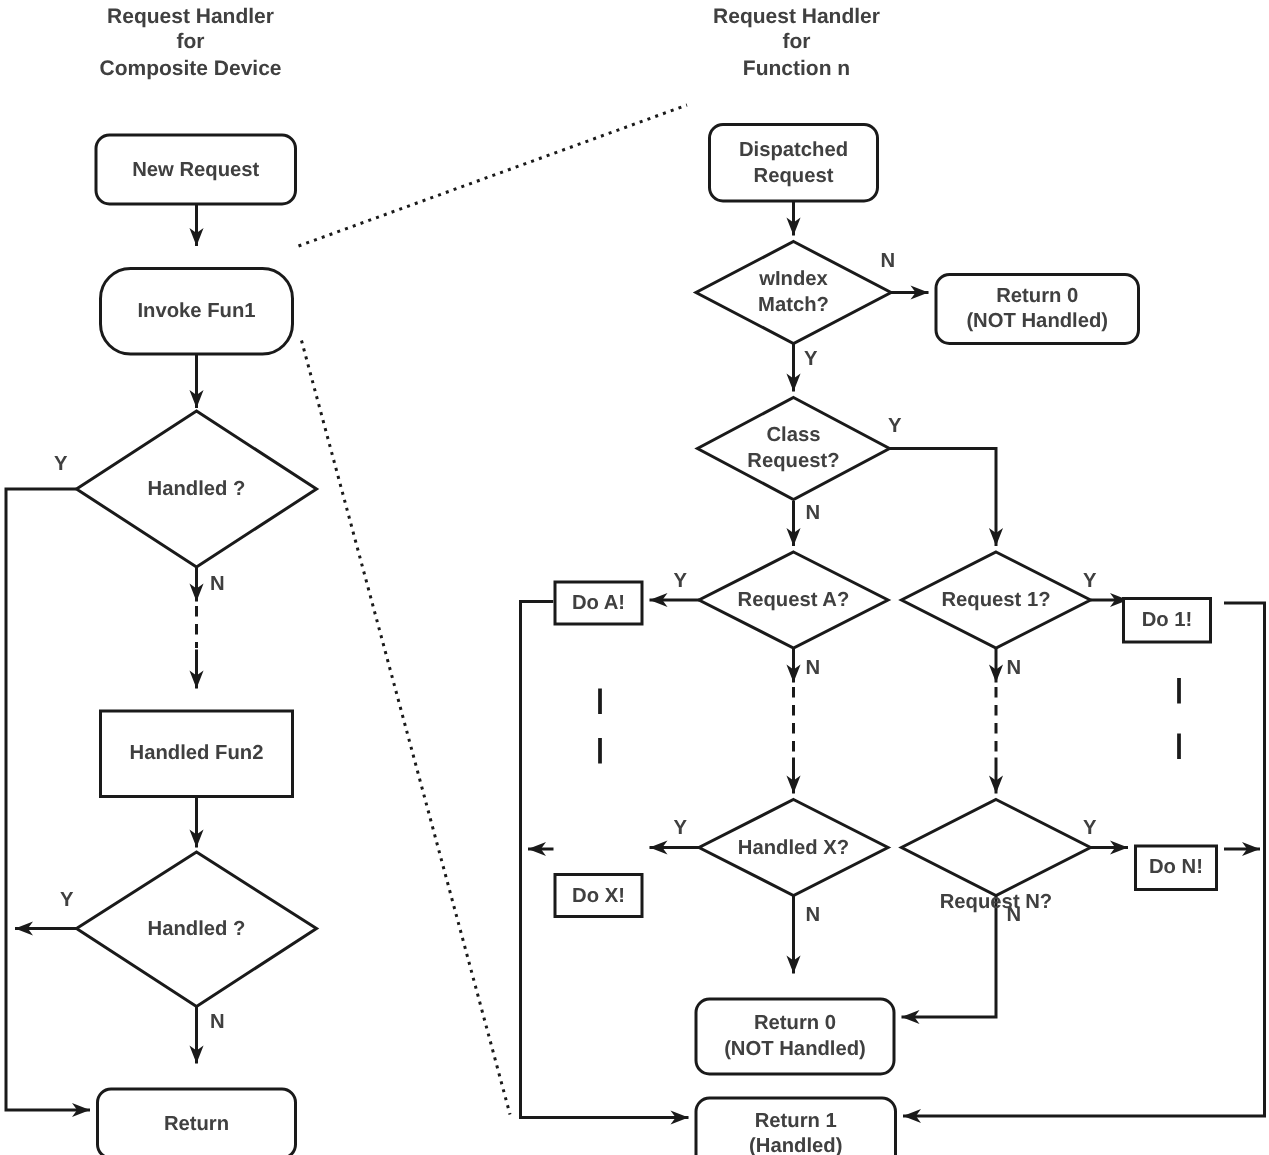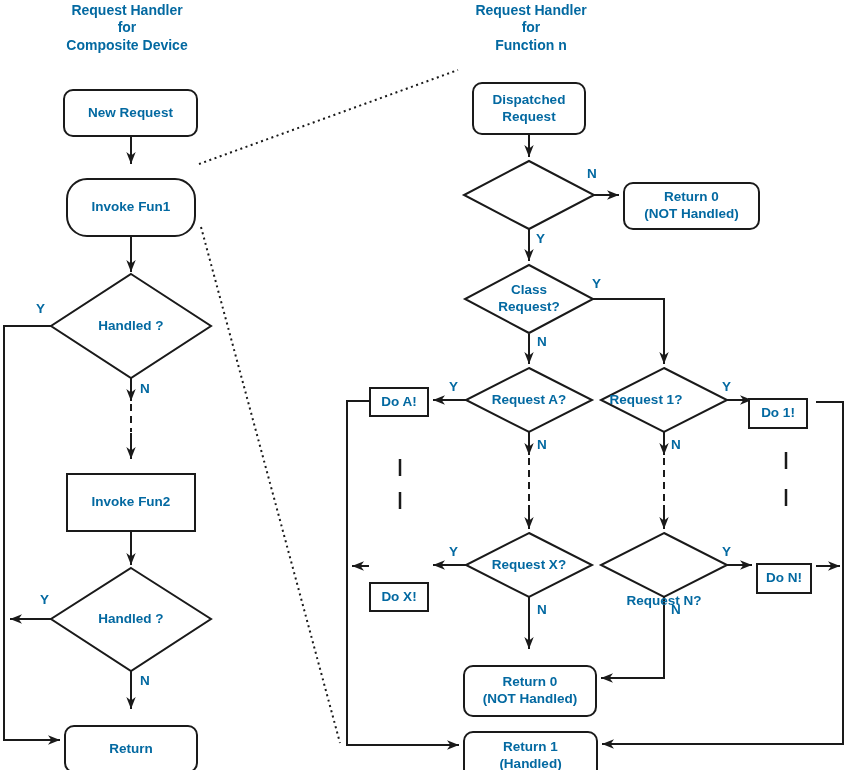--- a/index.html
+++ b/index.html
@@ -1,18 +1,18 @@
 <!DOCTYPE html>
 <html><head>
 <meta charset="utf-8">
 <style>
   html,body{margin:0;padding:0;background:#fff;}
   .canvas{
     position:relative;width:846px;height:770px;background:#ffffff;
-    font-family:"Liberation Sans","DejaVu Sans",sans-serif;color:#0369a1;overflow:hidden;
+    font-family:"Liberation Sans","DejaVu Sans",sans-serif;color:#404040;overflow:hidden;
   }
   svg.wires{position:absolute;left:0;top:0;}
   .node{
     position:absolute;box-sizing:border-box;border:2px solid #1a1a1a;background:#ffffff;
     display:flex;align-items:center;justify-content:center;text-align:center;
     font-size:13.5px;font-weight:600;line-height:1.25;white-space:pre-line;margin-top:12px;
   }
   .round{border-radius:10px;border-width:2.5px;}
   .title{
     position:absolute;text-align:center;font-size:14px;font-weight:600;line-height:1.24;
@@ -97,44 +97,46 @@
 
   <div class="title" style="left:27px;top:2px;width:200px;">Request Handler
 for
 Composite Device</div>
   <div class="title" style="left:431px;top:2px;width:200px;">Request Handler
 for
 Function n</div>
 
   <div class="node round" style="left:63px;top:77px;width:135px;height:48px;">New Request</div>
   <div class="node" style="left:66px;top:166px;width:130px;height:59px;border-radius:21px;">Invoke Fun1</div>
-  <div class="node" style="left:66px;top:461px;width:130px;height:59px;">Invoke Fun2</div>
+  <div class="node" style="left:66px;top:461px;width:130px;height:59px;">Handled Fun2</div>
   <div class="node round" style="left:64px;top:713px;width:134px;height:48px;">Return</div>
 
   <div class="dlabel" style="left:71px;top:316px;width:120px;height:20px;">Handled ?</div>
   <div class="dlabel" style="left:71px;top:609px;width:120px;height:20px;">Handled ?</div>
 
   <div class="node round" style="left:472px;top:70px;width:114px;height:53px;">Dispatched
 Request</div>
   <div class="node round" style="left:623px;top:170px;width:137px;height:48px;">Return 0
 (NOT Handled)</div>
   <div class="node" style="left:369px;top:375px;width:60px;height:30px;">Do A!</div>
   <div class="node" style="left:369px;top:570px;width:60px;height:30px;">Do X!</div>
   <div class="node" style="left:748px;top:386px;width:60px;height:31px;">Do 1!</div>
   <div class="node" style="left:756px;top:551px;width:56px;height:31px;">Do N!</div>
   <div class="node round" style="left:463px;top:653px;width:134px;height:52px;">Return 0
 (NOT Handled)</div>
   <div class="node round" style="left:463px;top:719px;width:135px;height:49px;">Return 1
 (Handled)</div>
 
+  <div class="dlabel" style="left:469px;top:177px;width:120px;height:36px;">wIndex
+Match?</div>
   <div class="dlabel" style="left:469px;top:281px;width:120px;height:36px;">Class
 Request?</div>
   <div class="dlabel" style="left:469px;top:391px;width:120px;height:18px;">Request A?</div>
-  <div class="dlabel" style="left:469px;top:556px;width:120px;height:18px;">Request X?</div>
-  <div class="dlabel" style="left:586px;top:391px;width:120px;height:18px;">Request 1?</div>
+  <div class="dlabel" style="left:469px;top:556px;width:120px;height:18px;">Handled X?</div>
+  <div class="dlabel" style="left:604px;top:391px;width:120px;height:18px;">Request 1?</div>
   <div class="dlabel" style="left:604px;top:556px;width:120px;height:18px;margin-top:36px;">Request N?</div>
 
   <span class="elabel" style="left:36px;top:301px;">Y</span>
   <span class="elabel" style="left:140px;top:381px;">N</span>
   <span class="elabel" style="left:40px;top:592px;">Y</span>
   <span class="elabel" style="left:140px;top:673px;">N</span>
 
   <span class="elabel" style="left:587px;top:166px;">N</span>
   <span class="elabel" style="left:536px;top:231px;">Y</span>
   <span class="elabel" style="left:592px;top:276px;">Y</span>

